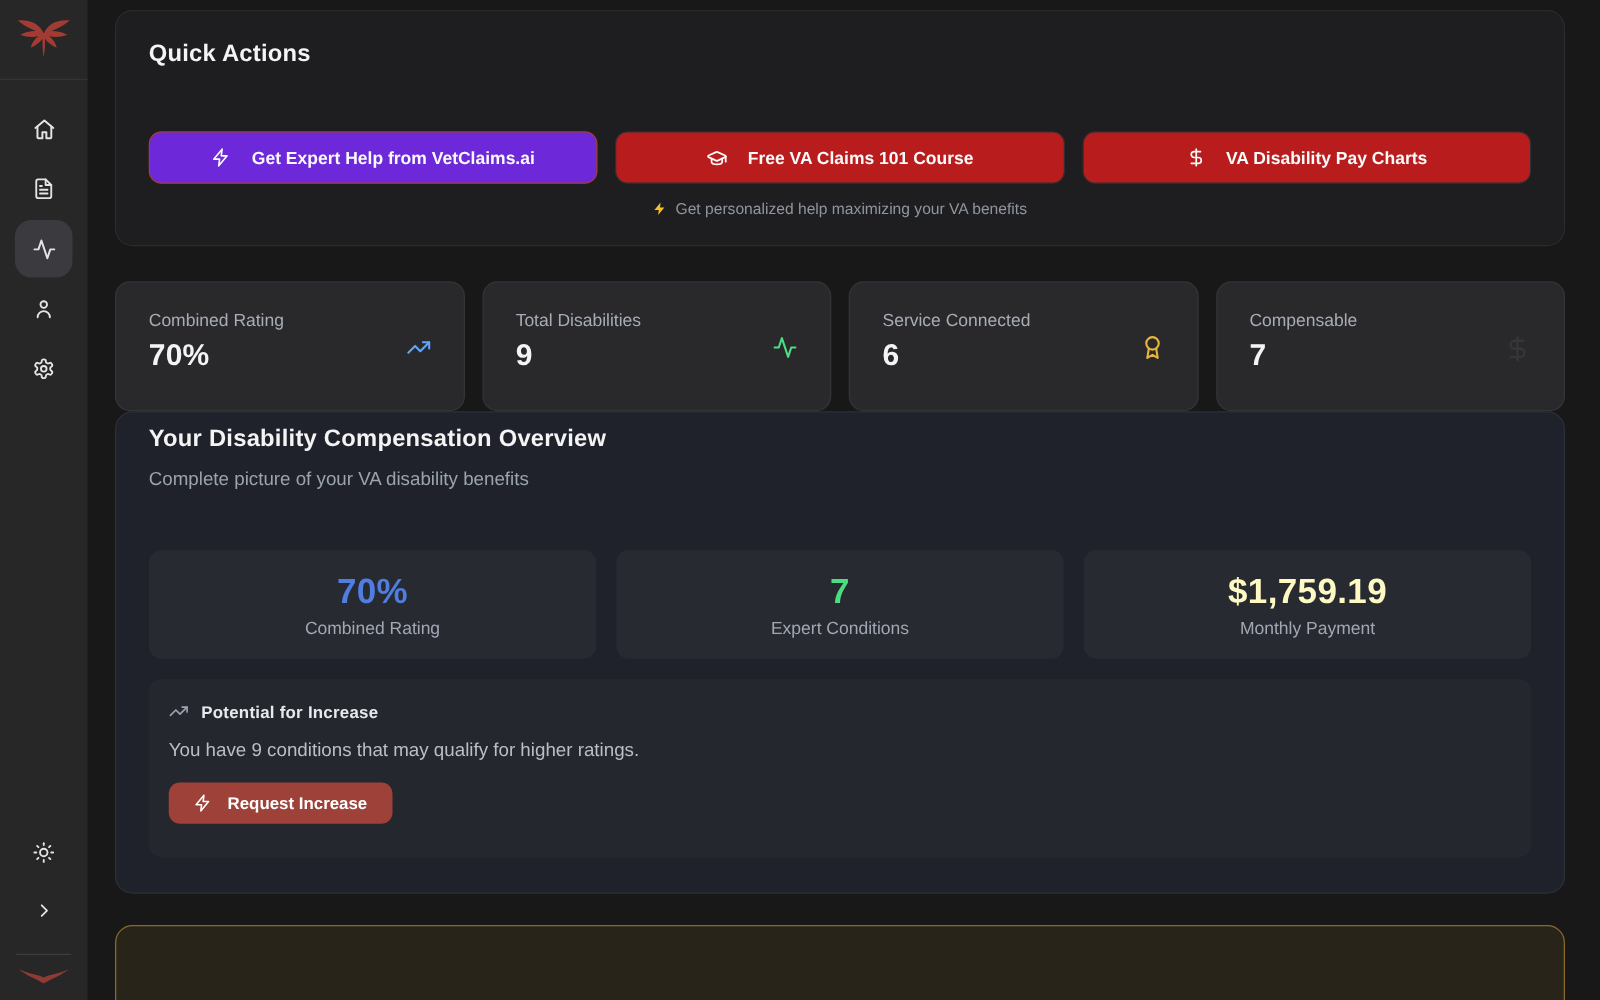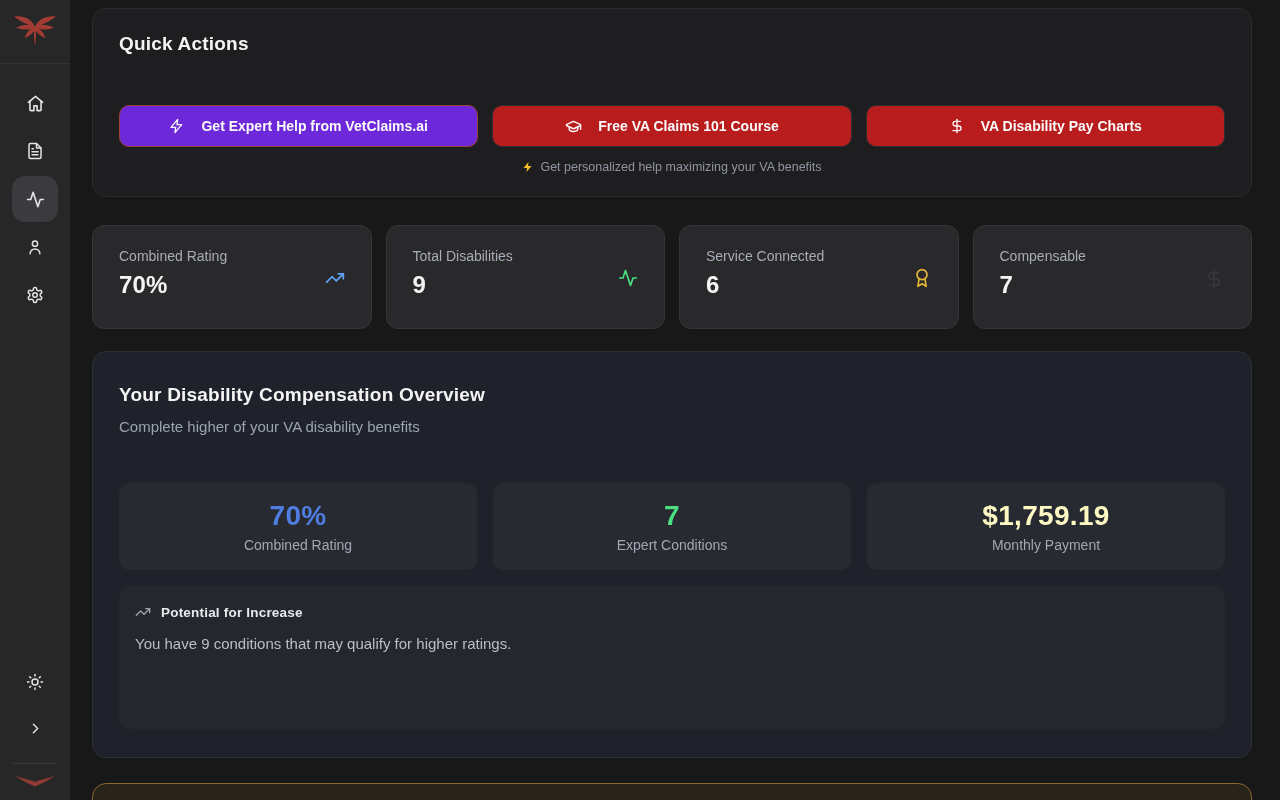--- a/index.html
+++ b/index.html
@@ -65,21 +65,21 @@
   }
   .stat-label { font-size:14px; color:#a7adb6; }
   .stat-value { font-size:24px; font-weight:700; margin-top:7px; letter-spacing:.2px; }
   .stat-icon { position:absolute; right:26px; top:42px; }
   .ic-blue  { color:#60a5fa; }
   .ic-green { color:#4ade80; }
   .ic-amber { color:#e8b73a; }
   .ic-dim   { color:#35363a; }
 
   
-  .ov-card { margin-top:22px; background:#1f222a; border:1px solid #2c303a; padding:32px 26px 28px; }
+  .ov-card { background:#1f222a; border:1px solid #2c303a; padding:11px 26px 28px; }
   .ov-title { font-size:19px; font-weight:700; letter-spacing:.2px; }
   .ov-sub { font-size:15px; color:#9ba3ad; margin-top:12px; }
   .ov-metrics { display:flex; gap:16px; margin-top:48px; }
   .metric-box {
     flex:1; height:87px; background:#272a31; border-radius:10px;
     display:flex; flex-direction:column; align-items:center; justify-content:center; gap:5px;
   }
   .metric-value { font-size:28px; font-weight:700; letter-spacing:.3px; }
   .mv-blue  { color:#4f7de0; }
   .mv-green { color:#4ade80; }
@@ -242,21 +242,21 @@
       <div class="stat-value">7</div>
       <svg class="stroke-ic stat-icon ic-dim" width="22" height="22" viewBox="0 0 24 24">
         <path d="M12 2v20"></path>
           <path d="M17 5H9.5a3.5 3.5 0 0 0 0 7h5a3.5 3.5 0 0 1 0 7H6"></path>
       </svg>
     </div>
   </section>
 
   <section class="card ov-card">
     <h2 class="ov-title">Your Disability Compensation Overview</h2>
-    <div class="ov-sub">Complete higher of your VA disability benefits</div>
+    <div class="ov-sub">Complete picture of your VA disability benefits</div>
 
     <div class="ov-metrics">
       <div class="metric-box">
         <div class="metric-value mv-blue">70%</div>
         <div class="metric-label">Combined Rating</div>
       </div>
       <div class="metric-box">
         <div class="metric-value mv-green">7</div>
         <div class="metric-label">Expert Conditions</div>
       </div>
@@ -268,20 +268,26 @@
 
     <div class="increase-box">
       <div class="inc-head">
         <svg class="stroke-ic" width="16" height="16" viewBox="0 0 24 24">
           <path d="m22 7-8.5 8.5-5-5L2 17"></path>
             <path d="M16 7h6v6"></path>
         </svg>
         <span class="inc-title">Potential for Increase</span>
       </div>
       <div class="inc-body">You have 9 conditions that may qualify for higher ratings.</div>
+      <button class="inc-btn">
+        <svg class="stroke-ic" width="15" height="15" viewBox="0 0 24 24">
+          <path d="M13 2 3 14h7l-1 8 10-12h-7l1-8z"></path>
+        </svg>
+        <span>Request Increase</span>
+      </button>
     </div>
   </section>
 
   <section class="bottom-card">
     
   </section>
 
 </main>
 
 </body></html>

